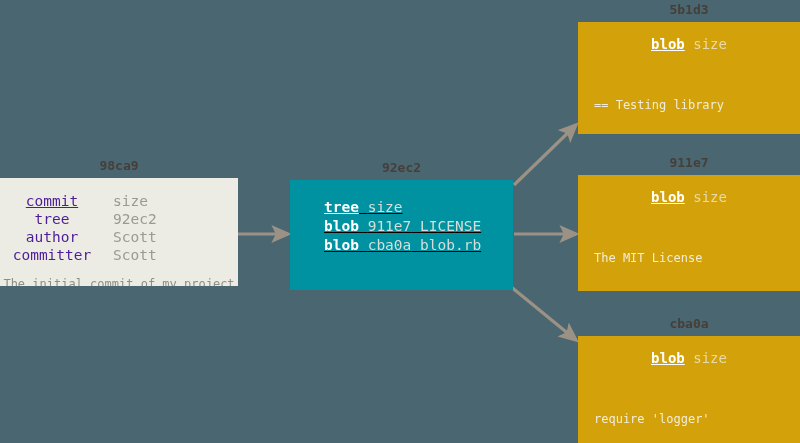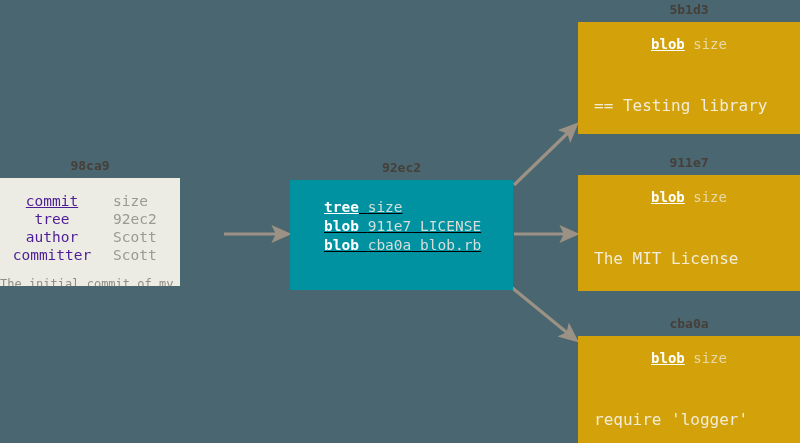--- a/index.html
+++ b/index.html
@@ -46,21 +46,21 @@
     position: relative;
     width: 100%;
     height: 100%;
     box-sizing: border-box;
     overflow: hidden;
   }
   
   .commit-node {
     left: 0px;
     top: 178px;
-    width: 180px;
+    width: 238px;
     height: 108px;
   }
   .commit-node .node-box {
     background: #edece4;
   }
   .commit-header {
     padding-top: 14px;
   }
   .kv-row {
     display: flex;
@@ -132,21 +132,21 @@
     color: #ffffff;
     font-weight: bold;
     text-decoration: underline;
   }
   .blob-title span {
     color: #e8d9a8;
   }
   .blob-body {
     padding-left: 16px;
     padding-top: 16px;
-    font-size: 16px;
+    font-size: 12px;
     line-height: 15px;
     color: #f2ecd8;
     white-space: pre;
   }
   .blob-1 { left: 578px; top: 22px;  width: 222px; height: 112px; }
   .blob-2 { left: 578px; top: 175px; width: 222px; height: 116px; }
   .blob-3 { left: 578px; top: 336px; width: 222px; height: 107px; }
 </style>
 </head>
 <body>

